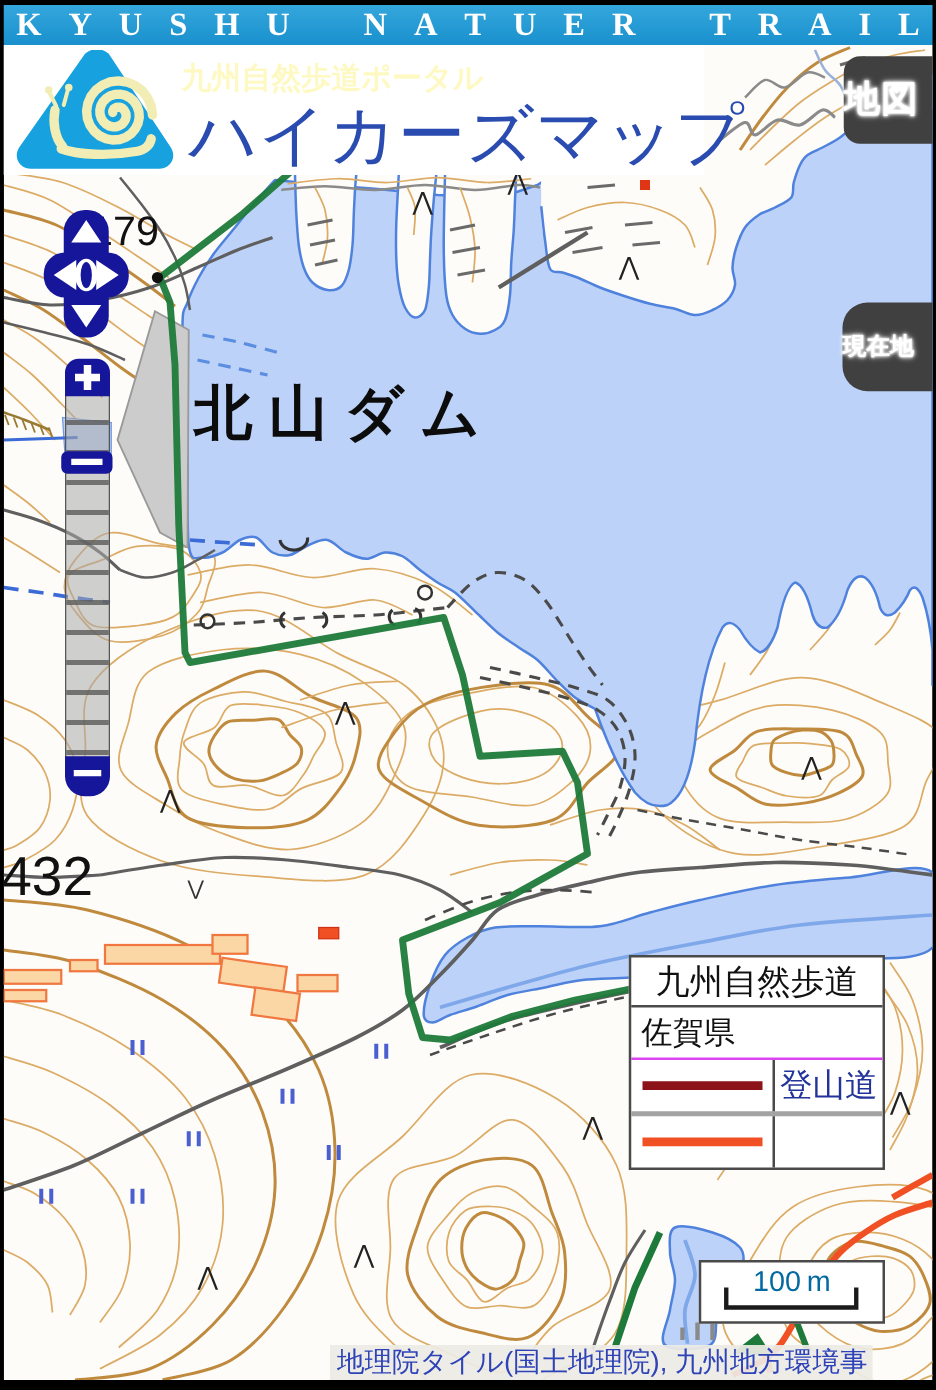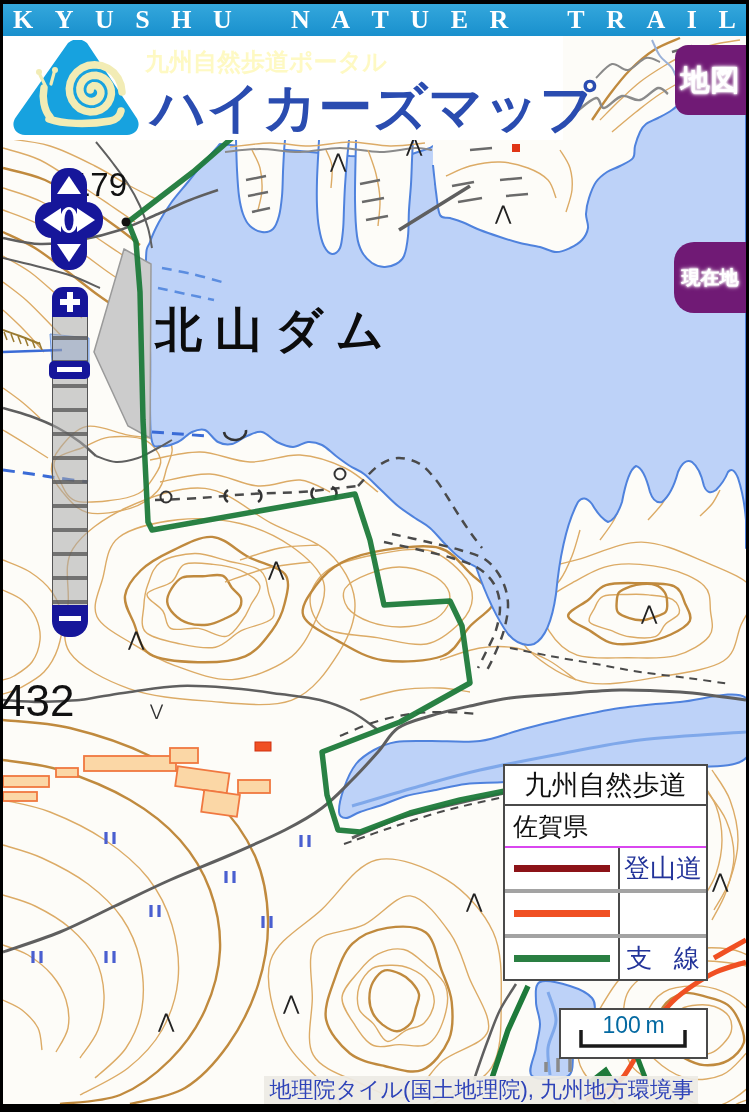--- a/index.html
+++ b/index.html
@@ -7,22 +7,22 @@
 .abs{position:absolute}
 #topbar{left:3px;top:4px;width:743px;height:32px;
   background:linear-gradient(#34a7dc,#1990cd);display:flex;align-items:center}
 #topbar span{color:#fff;font-family:"Liberation Serif",serif;font-size:26px;font-weight:bold;
   width:100%;display:flex;justify-content:space-between;padding:0 10px}
 #topbar i{font-style:normal}
 #mapsvg{left:3px;top:36px}
 #hdr{left:3px;top:36px;width:560px;height:104px;background:#fff}
 #logo{left:10px;top:40px}
 #ptitle{left:145px;top:46px;font-size:24px;font-weight:bold;color:#fef9c3;letter-spacing:0px}
-#title{left:151px;top:72px;font-size:54px;font-weight:bold;color:#2a4cb0;letter-spacing:0.5px}
-.navybtn{background:#701a75;color:#fff;font-weight:bold;text-align:center;
+#title{left:151px;top:72px;font-size:54px;font-weight:normal;color:#2a4cb0;letter-spacing:0.5px}
+.navybtn{background:#404040;color:#fff;font-weight:bold;text-align:left;
   text-shadow:0 0 2px #fff,0 0 3px #fff,0 0 5px #fff}
 #btnmap{left:675px;top:45px;width:71px;height:70px;border-radius:13px 0 0 13px;
   font-size:29px;line-height:70px;letter-spacing:1px}
 #btnloc{left:674px;top:242px;width:72px;height:71px;border-radius:20px 0 0 20px;
   font-size:19px;line-height:71px}
 #legend{left:503px;top:764px;width:201px;background:#fff;border:2px solid #4a4a4a;color:#111}
 #legend .hd{height:38px;line-height:38px;text-align:center;font-weight:normal;font-size:27px;
   border-bottom:2px solid #4a4a4a}
 #legend .pref{height:40px;line-height:40px;padding-left:8px;font-size:25px;
   border-bottom:2px solid #d946ef}
@@ -337,26 +337,20 @@
       <div class="samp">
         <i style="background:#8c1318"></i>
       </div>
       <div class="lab">登山道</div>
     </div>
  <div class="row">
       <div class="samp">
         <i style="background:#f05023"></i>
       </div>
     </div>
- <div class="row">
-      <div class="samp">
-        <i style="background:#2a7f42"></i>
-      </div>
-      <div class="lab">支&nbsp;&nbsp;&nbsp;線</div>
-    </div>
 </div>
 
 <div class="abs" id="scale">
  <div class="t">100 m</div>
  <svg class="abs" style="left:0;top:0" width="141" height="43" viewBox="0 0 141 43">
   <path d="M 20,20 L 20,36 L 124,36 L 124,20" fill="none" stroke="#1a1a1a" stroke-width="3.5"></path>
  </svg>
 </div>
 
 <div class="abs" id="attr">地理院タイル(国土地理院), 九州地方環境事務所</div>

